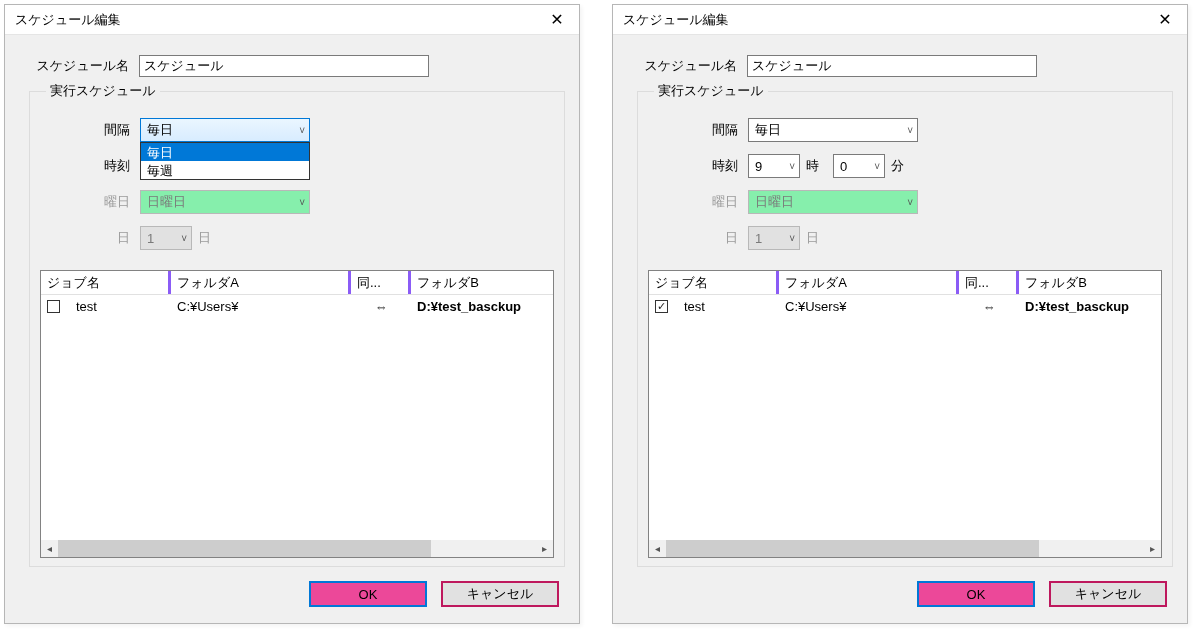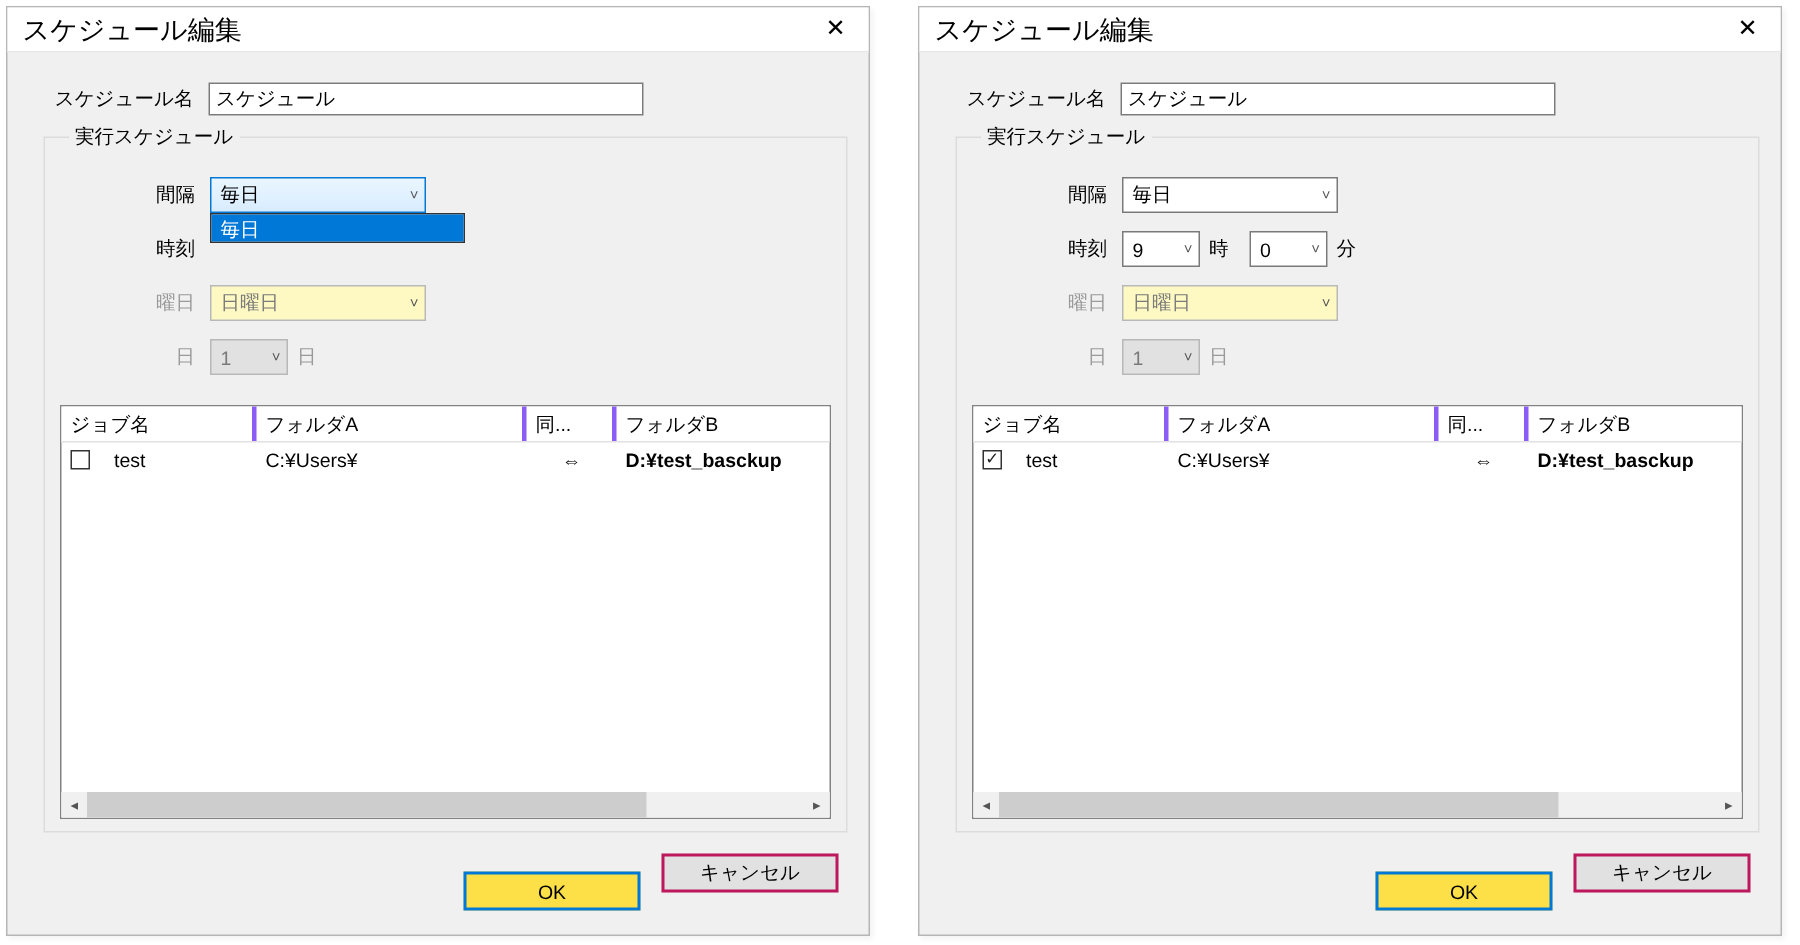--- a/index.html
+++ b/index.html
@@ -27,21 +27,21 @@
   }
   .titlebar {
     height: 30px;
     background: #fff;
     display: flex;
     align-items: center;
     justify-content: space-between;
     padding: 0 0 0 10px;
     border-bottom: 1px solid #e5e5e5;
   }
-  .titlebar-text { font-size: 18px; }
+  .titlebar-text { font-size: 13px; }
   .close-btn {
     width: 44px;
     height: 30px;
     display: flex;
     align-items: center;
     justify-content: center;
     font-size: 16px;
     font-family: Arial, sans-serif;
     line-height: 1;
   }
@@ -99,39 +99,39 @@
     width: 50px;
     text-align: right;
     padding-right: 10px;
   }
   .form-row .flabel.disabled,
   .unit.disabled {
     color: #9a9a9a;
   }
   .combo {
     position: relative;
-    width: 144px;
+    width: 170px;
     height: 24px;
   }
   .combo-box {
     width: 100%;
     height: 100%;
     border: 1px solid #7a7a7a;
     background: #fff;
     display: flex;
     align-items: center;
     justify-content: space-between;
     padding: 0 4px 0 6px;
   }
   .combo-box.active {
     border: 1px solid #0078d7;
     background: linear-gradient(#eaf6ff,#d8ecff);
   }
   .combo-box.disabled {
-    background: #fef9c3;
+    background: #86efac;
     color: #7a7a7a;
     border-color: #b8b8b8;
   }
   .chev {
     font-size: 10px;
     color: #555;
   }
   .combo-dropdown {
     position: absolute;
     top: 24px;
@@ -259,22 +259,21 @@
     width: 118px;
     height: 26px;
     border: 2px solid #be185d;
     background: #e1e1e1;
     display:flex;
     align-items:center;
     justify-content:center;
   }
   .btn.primary {
     border: 2px solid #0078d7;
-    background: #fde047;
-    margin-top: 12px;
+    background: #ec4899;
   }
 </style>
 </head>
 <body>
 
 <div class="window">
   <div class="titlebar">
     <span class="titlebar-text">スケジュール編集</span>
     <div class="close-btn">✕</div>
   </div>
@@ -289,20 +288,21 @@
       <div class="form-area">
         <div class="form-row">
           <span class="flabel">間隔</span>
           <div class="combo">
             <div class="combo-box active">
               <span>毎日</span>
               <span class="chev">˅</span>
             </div>
             <div class="combo-dropdown">
               <div class="combo-option selected">毎日</div>
+              <div class="combo-option">毎週</div>
             </div>
           </div>
         </div>
         <div class="form-row">
           <span class="flabel">時刻</span>
         </div>
         <div class="form-row">
           <span class="flabel disabled">曜日</span>
           <div class="combo">
             <div class="combo-box disabled">

